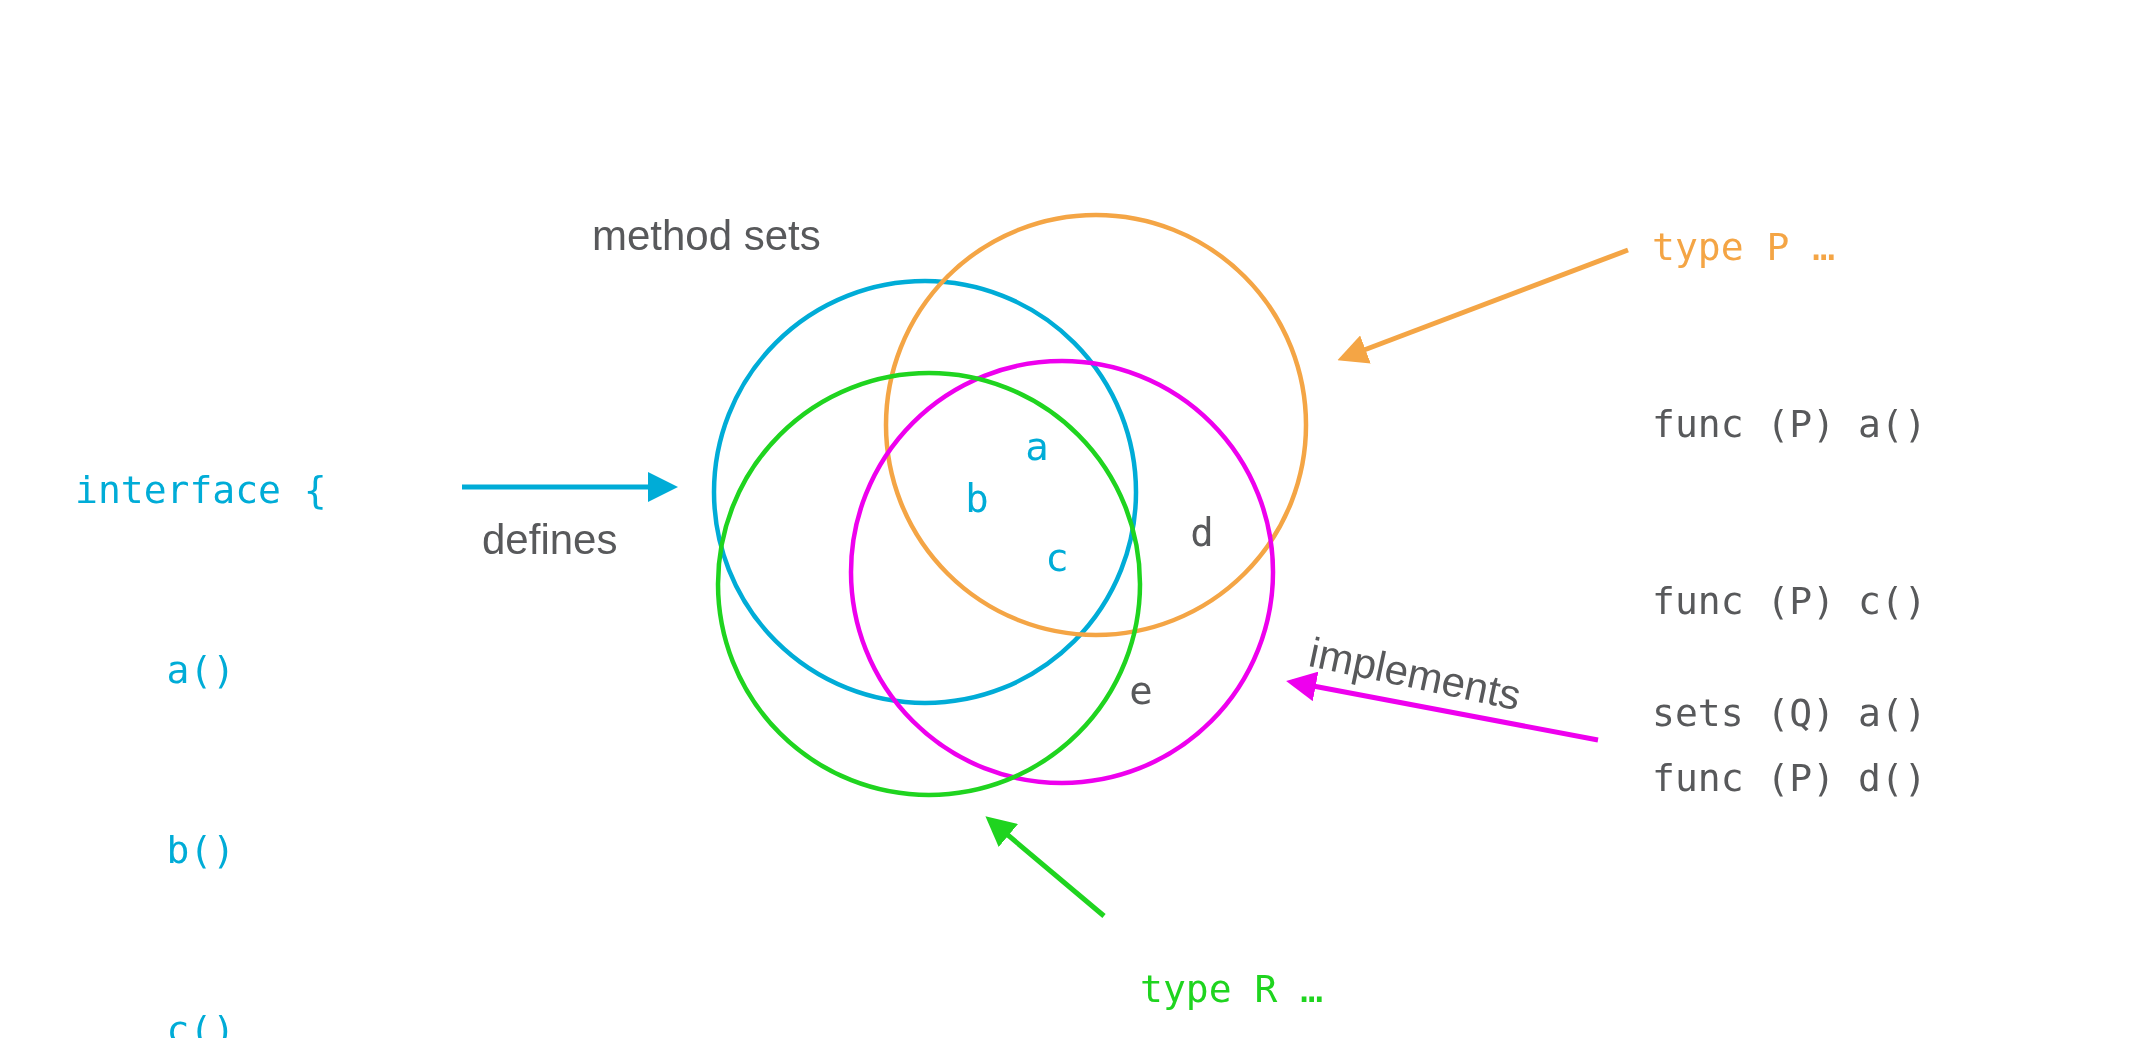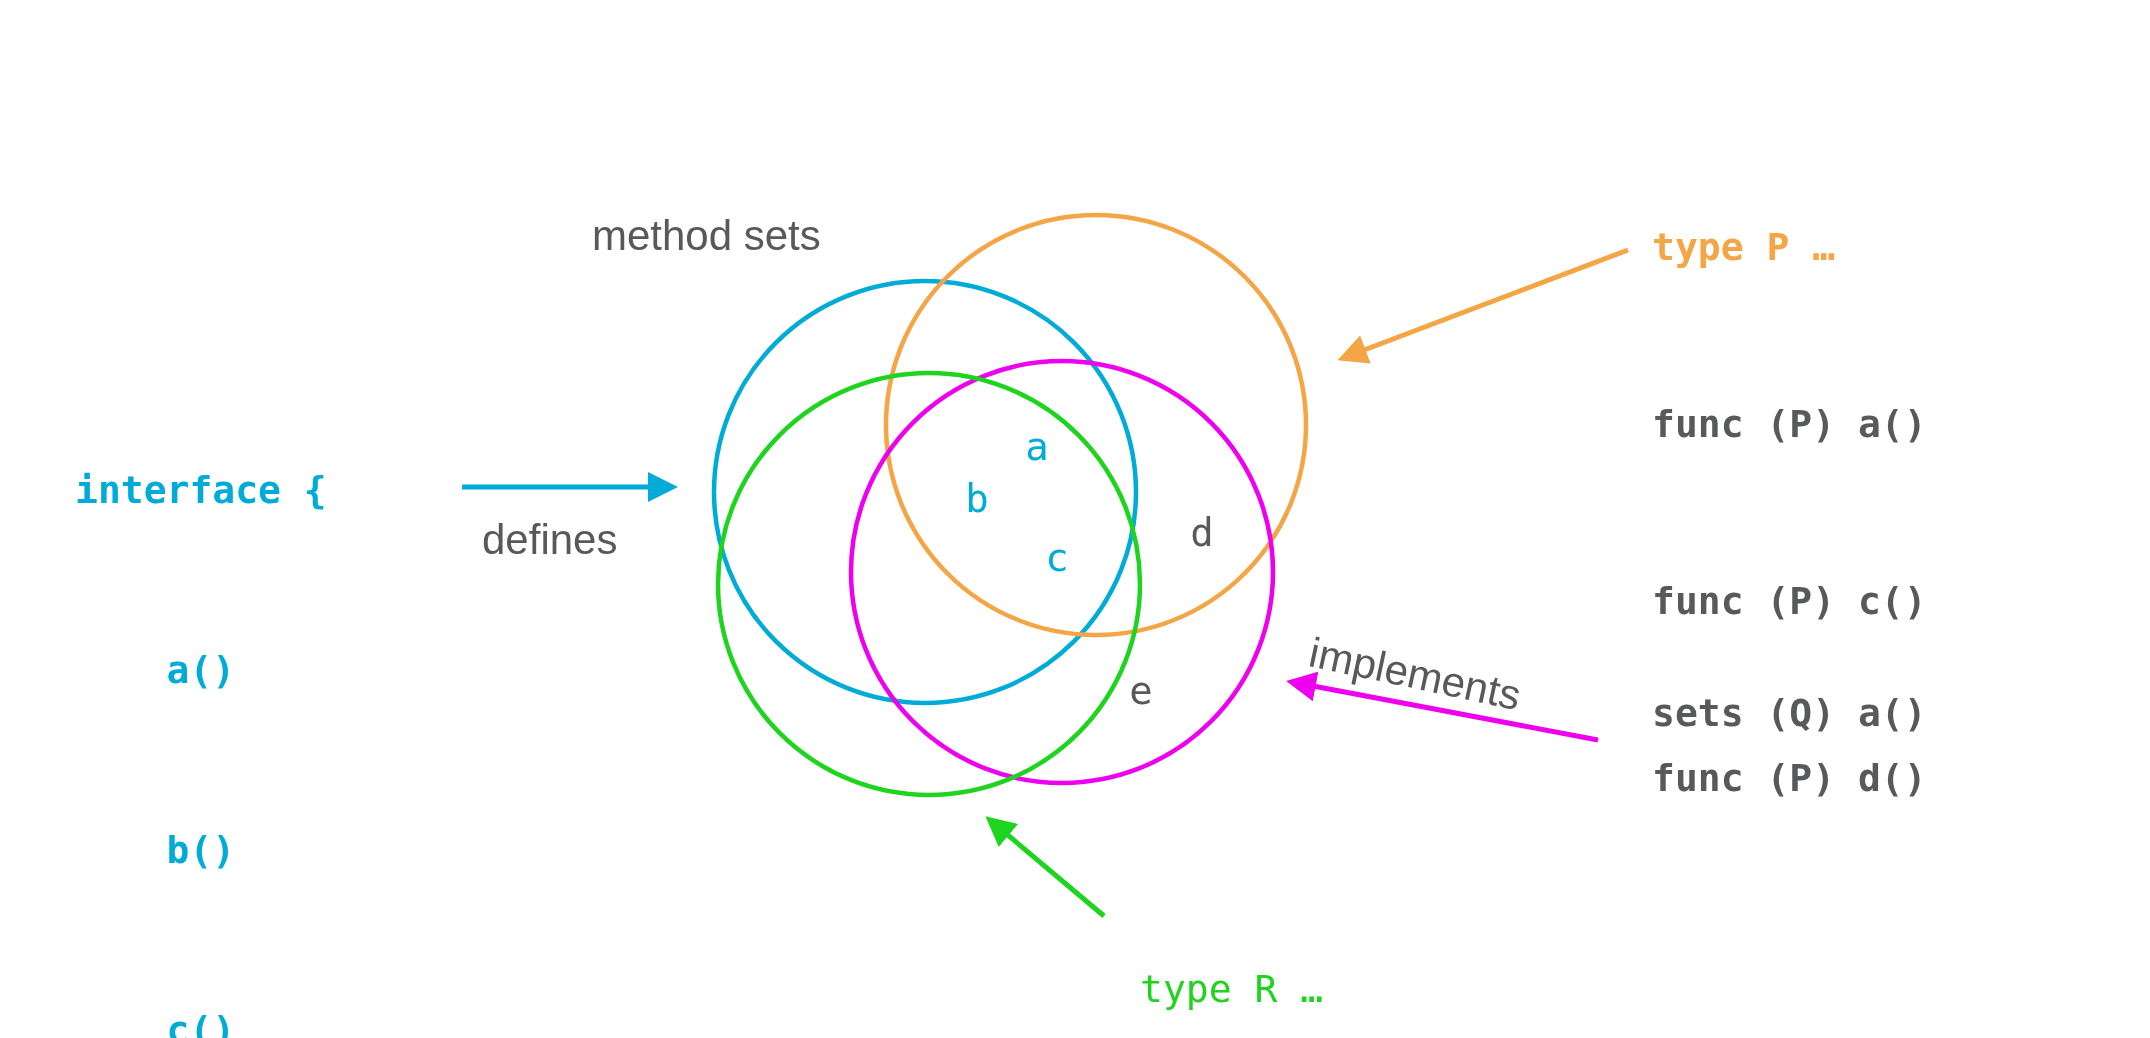--- a/index.html
+++ b/index.html
@@ -26,21 +26,21 @@
     width: 2150px;
     height: 1038px;
   }
   .code {
     position: absolute;
     font-family: "DejaVu Sans Mono", monospace;
     font-size: 38px;
     line-height: 59px;
     white-space: pre;
   }
-  .code .line { display: block; white-space: pre; font-weight: bold; }
+  .code .line { display: block; white-space: pre; }
   .cyan    { color: var(--cyan); }
   .orange  { color: var(--orange); }
   .magenta { color: var(--magenta); }
   .green   { color: var(--green); }
   .gray    { color: var(--gray); text-align: right; }
   .label {
     position: absolute;
     font-family: "Liberation Sans", sans-serif;
     font-size: 42px;
     color: var(--gray);

